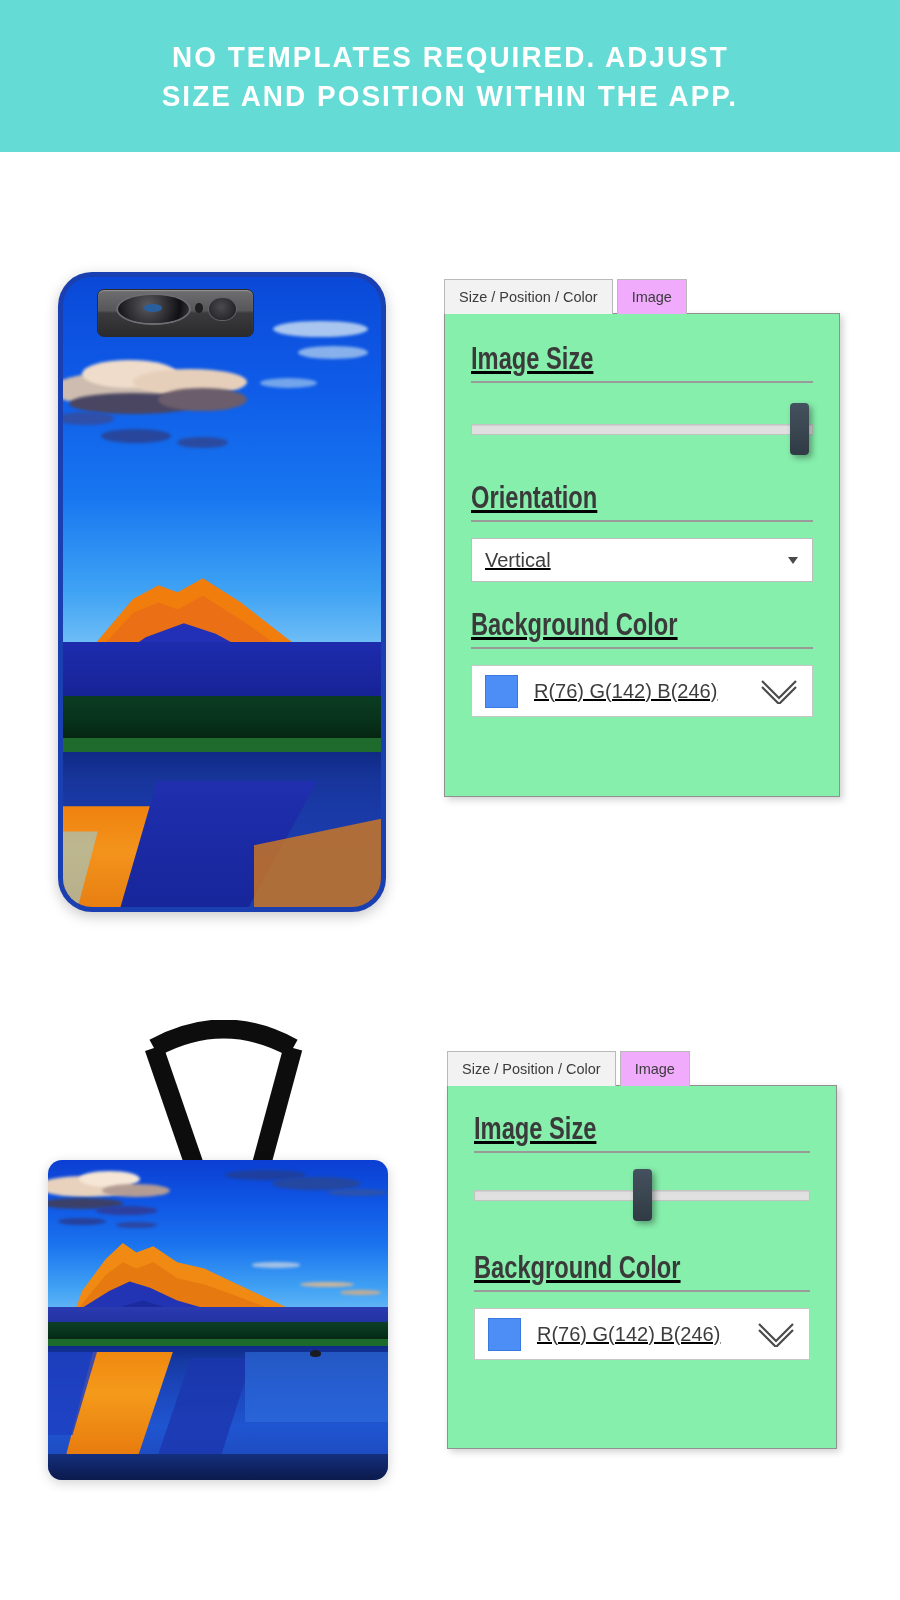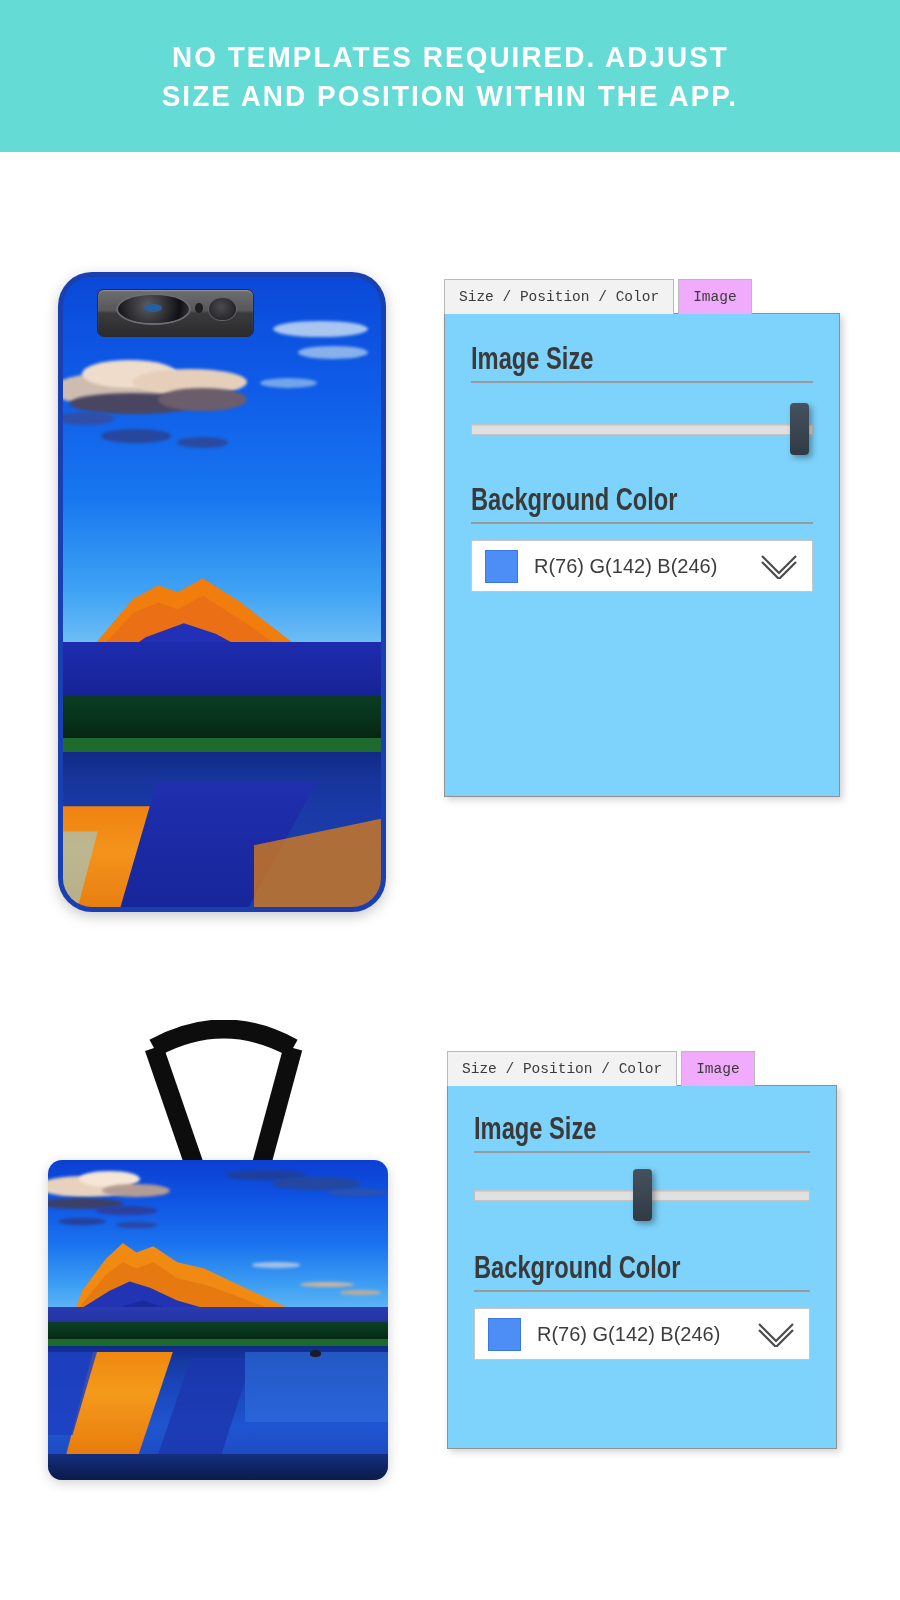--- a/index.html
+++ b/index.html
@@ -36,33 +36,34 @@
   .panel-wrap{position:absolute;}
   .tabs{display:flex;align-items:flex-end;height:36px;position:relative;z-index:3;}
   .tab{
     height:35px;box-sizing:border-box;
     display:flex;align-items:center;justify-content:center;
     padding:0 14px;
     font-size:14.5px;color:#3b3b3b;
     border:1px solid #b9b9b9;
     border-bottom:none;
     background:#f1f1f1;
-    font-family:Liberation Mono, monospace;
+    font-family:Liberation Sans, sans-serif;
     white-space:nowrap;
   }
   .tab.active{background:#f2f2f2;border-color:#b9b9b9;}
   .tab.inactive{background:#f0abfc;margin-left:4px;}
 
   .panel-body{
     position:relative;z-index:2;
-    background:#7dd3fc;
+    background:#86efac;
     border:1px solid #909090;
     box-sizing:border-box;
     box-shadow:3px 3px 7px rgba(0,0,0,0.18);
     margin-top:-1px;
+    text-decoration:underline;
   }
 
   .section{padding:0;}
   .sec-title{
     font-family:"Liberation Sans", sans-serif;
     font-weight:bold;
     color:#3a3a3a;
     transform:scaleX(.74);
     transform-origin:left center;
     white-space:nowrap;
@@ -252,20 +253,28 @@
 
     <div class="section">
       <div class="sec-title" style="font-size:32px;">Image Size</div>
       <div class="sec-rule" style="margin-top:4px;"></div>
       <div class="slider" style="height:56px;margin-top:18px;">
         <div class="slider-track"></div>
         <div class="slider-thumb" style="left:96%;"></div>
       </div>
     </div>
 
+    <div class="section" style="margin-top:22px;">
+      <div class="sec-title" style="font-size:32px;">Orientation</div>
+      <div class="sec-rule" style="margin-top:4px;"></div>
+      <div class="select" style="height:44px;margin-top:16px;">
+        <span class="select-value">Vertical</span>
+        <span class="select-arrow"></span>
+      </div>
+    </div>
 
     <div class="section" style="margin-top:24px;">
       <div class="sec-title" style="font-size:32px;">Background Color</div>
       <div class="sec-rule" style="margin-top:4px;"></div>
       <div class="color-row" style="height:52px;margin-top:16px;">
         <span class="swatch" style="background: rgb(76, 142, 246);"></span>
         <span class="color-text">R(76) G(142) B(246)</span>
         <span class="dbl-chev">
           <svg width="40" height="26" viewBox="0 0 40 26">
             <path d="M3 3 L20 20 L37 3" fill="none" stroke="#4a4a4a" stroke-width="2.2"></path>

